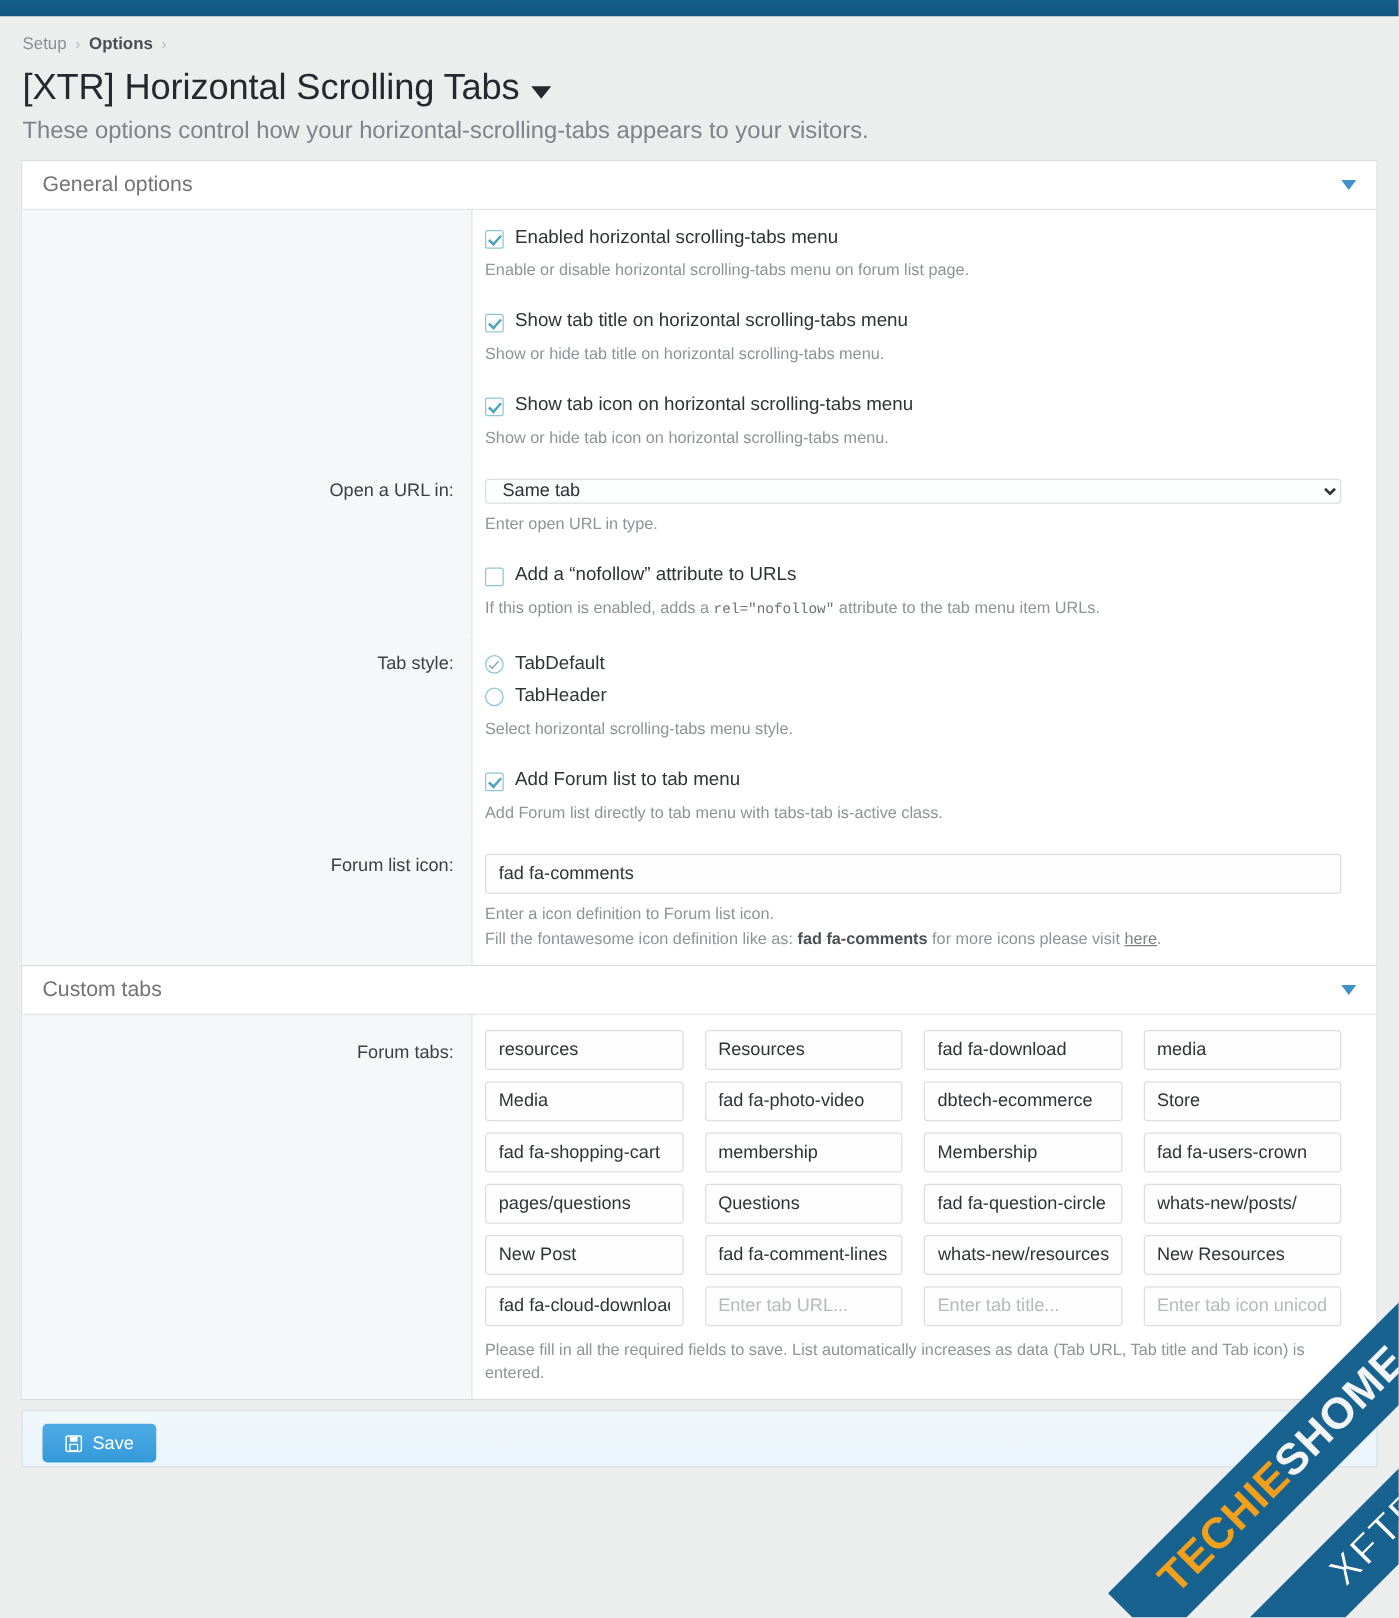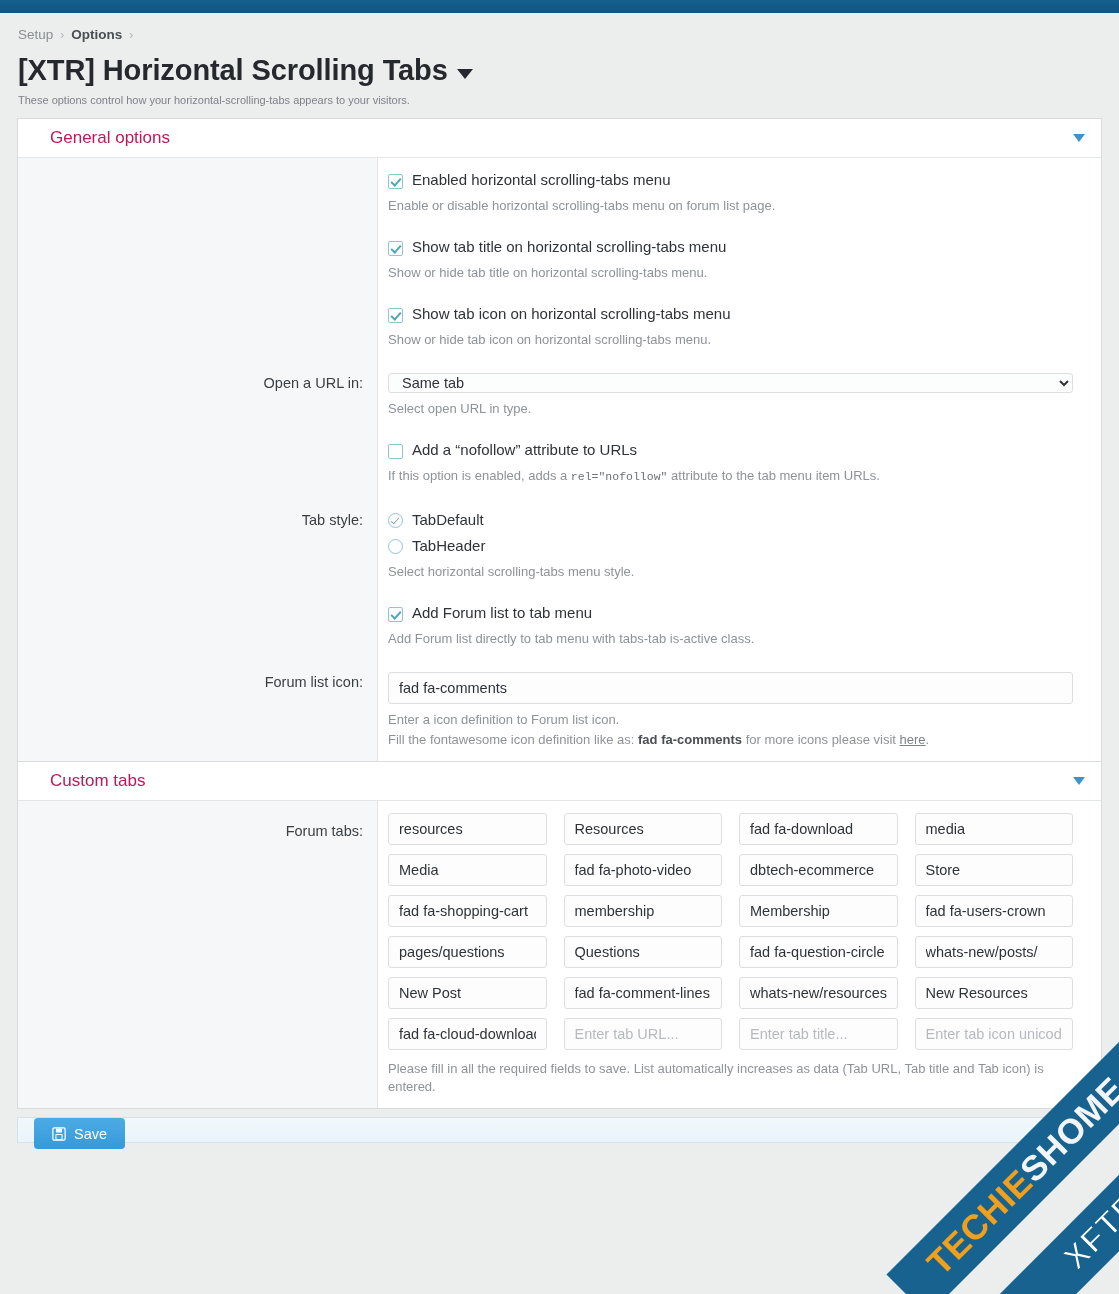--- a/index.html
+++ b/index.html
@@ -39,59 +39,58 @@
   .breadcrumb .crumb-strong {
     color: #4a4f54;
     font-weight: bold;
   }
   .breadcrumb .sep {
     color: #b4b8bc;
     font-size: 12px;
   }
   .page-title {
     font-size: 29px;
-    font-weight: bold;
+    font-weight: normal;
     color: #25292d;
     margin: 9px 0 0 0;
     letter-spacing: -0.1px;
     display: flex;
     align-items: center;
     gap: 9px;
   }
   .title-caret {
     display: inline-block;
     width: 0; height: 0;
     border-left: 8px solid transparent;
     border-right: 8px solid transparent;
     border-top: 10px solid #25292d;
     margin-top: 6px;
   }
   .page-desc {
-    font-size: 11px;
+    font-size: 19px;
     color: #7e8388;
     margin-top: 7px;
   }
   .block {
     margin: 12px 17px 0 17px;
     background: #fff;
     border: 1px solid #d9dbdd;
   }
   .block-header {
     height: 38px;
     display: flex;
     align-items: center;
     justify-content: space-between;
     padding: 0 16px;
     border-bottom: 1px solid #e3e5e7;
     background: #fff;
   }
   .block-header-title {
-    color: #be185d;
+    color: #737373;
     font-size: 17px;
-    margin-left: 16px;
   }
   .collapse-caret {
     width: 0; height: 0;
     border-left: 6px solid transparent;
     border-right: 6px solid transparent;
     border-top: 8px solid #3f93c8;
   }
   .rows { display: block; }
   .row {
     display: flex;
@@ -207,22 +206,22 @@
   input.text::placeholder { color: #b6babe; }
   .tabs-grid {
     display: grid;
     grid-template-columns: 1fr 1fr 1fr 1fr;
     gap: 9px 17px;
   }
   .save-bar {
     margin: 8px 17px 0 17px;
     background: linear-gradient(#f1f8fc, #eaf4fb);
     border: 1px solid #d6e2ea;
-    padding: 0 16px;
-    height: 26px;
+    padding: 10px 16px;
+    height: 46px;
     box-sizing: border-box;
   }
   .save-btn {
     background: linear-gradient(#4cabe4, #359ada);
     border: none;
     border-radius: 4px;
     color: #fff;
     font-size: 14.5px;
     font-family: "Liberation Sans", sans-serif;
     padding: 0 18px;
@@ -327,21 +326,21 @@
 
       </div>
     </div>
 
     <div class="row">
       <div class="row-label">Open a URL in:</div>
       <div class="row-body">
         <select class="styled">
           <option>Same tab</option>
         </select>
-        <div class="hint">Select open URL in type.</div>
+        <div class="hint">Enter open URL in type.</div>
 
         <div class="group-gap"></div>
 
         <div class="check-line">
           <span class="cbox"></span>
           <span class="check-label">Add a “nofollow” attribute to URLs</span>
         </div>
         <div class="hint"><span>If this option is enabled, adds a </span><code>rel="nofollow"</code><span> attribute to the tab menu item URLs.</span></div>
       </div>
     </div>

